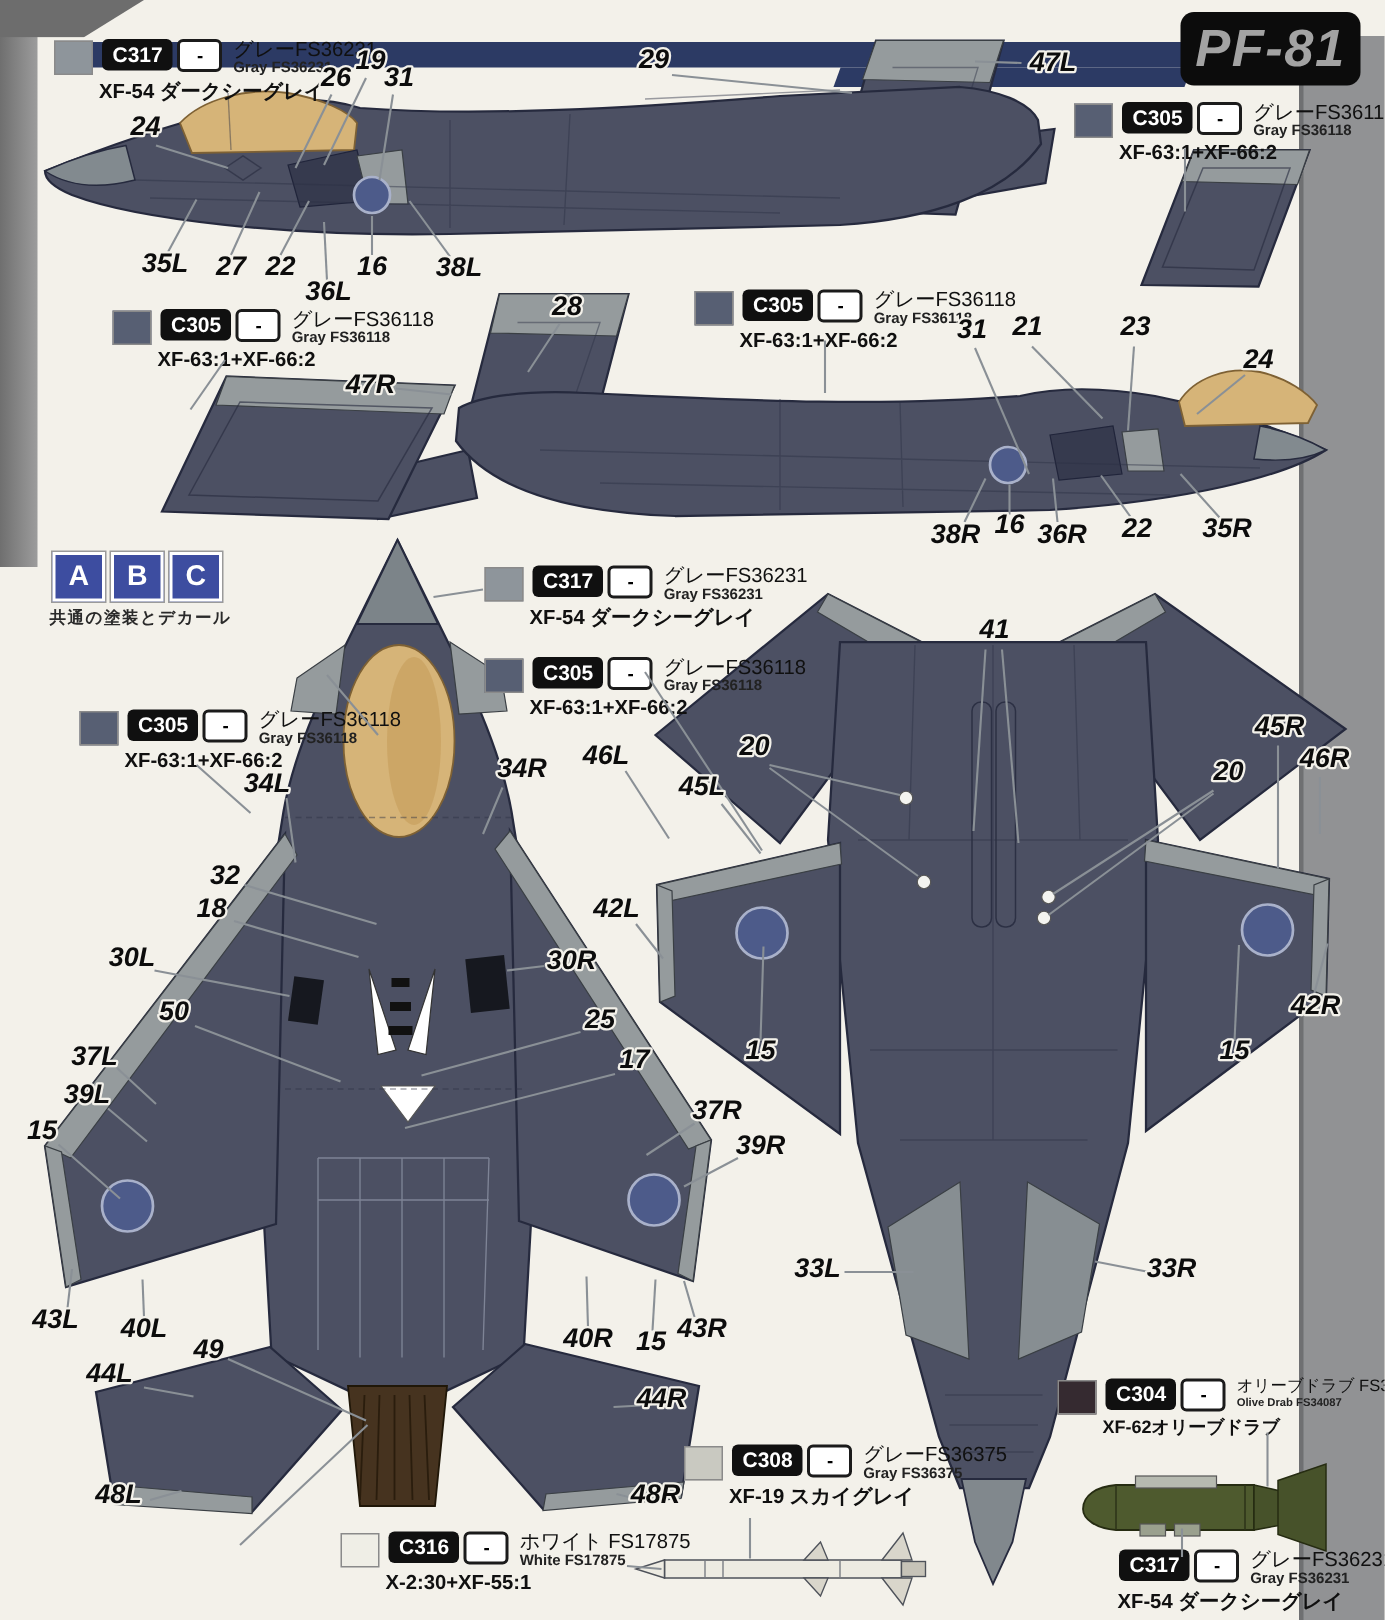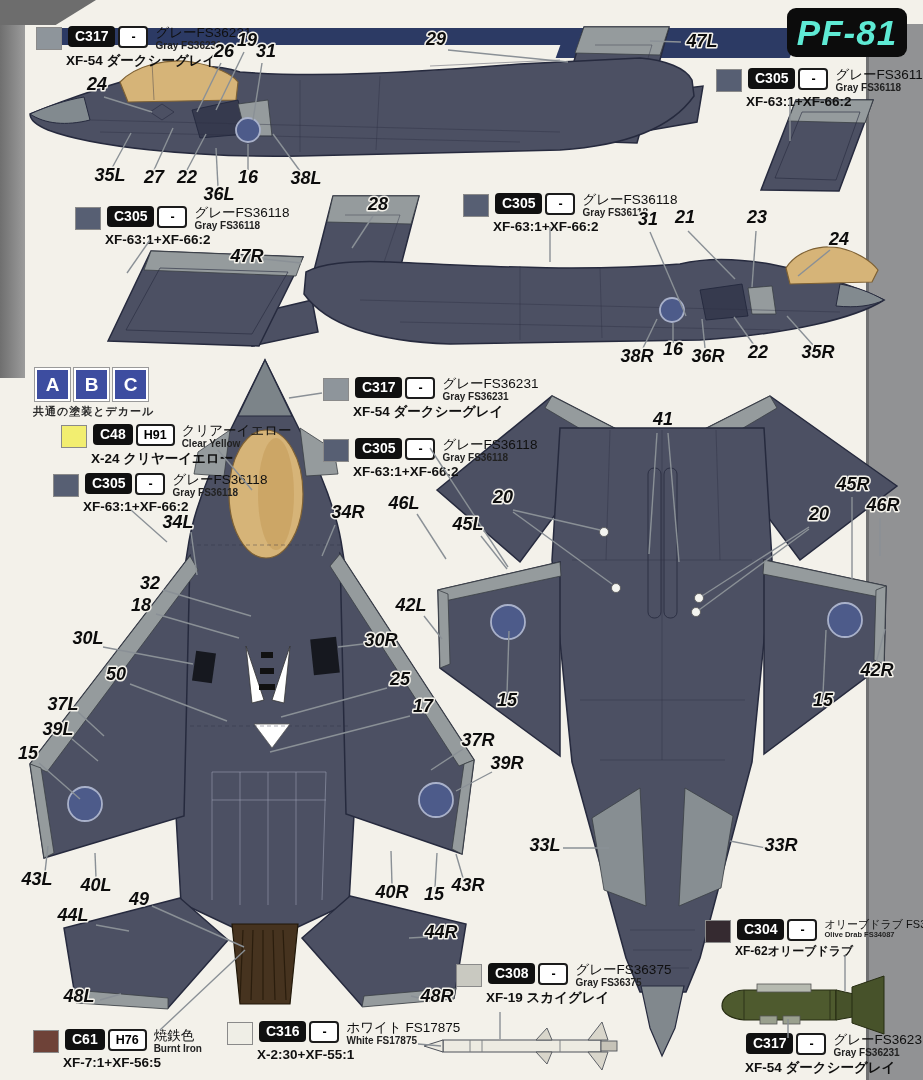--- a/index.html
+++ b/index.html
@@ -8,21 +8,21 @@
   .abs{position:absolute}
   
   .scan-left{left:0;top:0;width:25px;height:378px;background:linear-gradient(90deg,#6f6f6f,#9c9c9c)}
   .scan-corner{left:0;top:0;width:96px;height:25px;background:#6d6d6d;
                clip-path:polygon(0 0,100% 0,58% 100%,0 100%)}
   .scan-right{left:866px;top:24px;width:57px;height:1056px;background:#919294;border-left:3px solid #6f7072}
   
   .navy-bar1{left:62px;top:28px;width:730px;height:17px;background:#2c3a64}
   .navy-bar2{left:558px;top:45px;width:234px;height:13px;background:#2c3a64;transform:skewX(-20deg)}
   .badge{left:787px;top:8px;width:120px;height:49px;background:#0c0c0c;border-radius:9px;
-         color:#5eead4;display:flex;align-items:center;justify-content:center;
+         color:#a3a3a3;display:flex;align-items:center;justify-content:center;
          font-weight:800;font-style:italic;font-size:35px;letter-spacing:1px}
   
   .abc-row{left:35px;top:368px;display:flex;gap:4px}
   .abc-box{width:31px;height:29px;background:#3d4da0;border:2px solid #fff;box-shadow:0 0 0 1px #9a9a9a;
            color:#fff;font-weight:bold;font-size:19px;display:flex;align-items:center;justify-content:center}
   .abc-caption{left:33px;top:404px;font-size:11px;font-weight:bold;color:#2a2a2a;letter-spacing:1px}
   
   #callout-layer{left:0;top:0;width:923px;height:1080px;pointer-events:none}
   .callout{position:absolute;white-space:nowrap}
   .co-row{display:flex;align-items:flex-start;gap:3px}
@@ -257,32 +257,20 @@
         <span class="swatch" style="background:#8e959b"></span>
         <span class="code1">C317</span>
         <span class="code2">-</span>
         <span class="names">
           <span class="jp">グレーFS36231</span>
           <span class="en">Gray FS36231</span>
         </span>
       </div>
       <div class="mix" style="margin-left:30px">XF-54 ダークシーグレイ</div>
     </div>
-    <div class="callout" style="left: 61px; top: 424px;">
-      <div class="co-row">
-        <span class="swatch" style="background:#f2ee70"></span>
-        <span class="code1">C48</span>
-        <span class="code2">H91</span>
-        <span class="names">
-          <span class="jp">クリアーイエロー</span>
-          <span class="en">Clear Yellow</span>
-        </span>
-      </div>
-      <div class="mix" style="margin-left:30px">X-24 クリヤーイエロー</div>
-    </div>
     <div class="callout" style="left: 53px; top: 473px;">
       <div class="co-row">
         <span class="swatch" style="background:#575f73"></span>
         <span class="code1">C305</span>
         <span class="code2">-</span>
         <span class="names">
           <span class="jp">グレーFS36118</span>
           <span class="en">Gray FS36118</span>
         </span>
       </div>
@@ -316,32 +304,20 @@
       <div class="co-row">
         <span class="swatch" style="background:#c9c9c1"></span>
         <span class="code1">C308</span>
         <span class="code2">-</span>
         <span class="names">
           <span class="jp">グレーFS36375</span>
           <span class="en">Gray FS36375</span>
         </span>
       </div>
       <div class="mix" style="margin-left:30px">XF-19 スカイグレイ</div>
-    </div>
-    <div class="callout" style="left: 33px; top: 1029px;">
-      <div class="co-row">
-        <span class="swatch" style="background:#6e4238"></span>
-        <span class="code1">C61</span>
-        <span class="code2">H76</span>
-        <span class="names">
-          <span class="jp">焼鉄色</span>
-          <span class="en">Burnt Iron</span>
-        </span>
-      </div>
-      <div class="mix" style="margin-left:30px">XF-7:1+XF-56:5</div>
     </div>
     <div class="callout" style="left: 227px; top: 1021px;">
       <div class="co-row">
         <span class="swatch" style="background:#efeee6"></span>
         <span class="code1">C316</span>
         <span class="code2">-</span>
         <span class="names">
           <span class="jp">ホワイト FS17875</span>
           <span class="en">White FS17875</span>
         </span>

